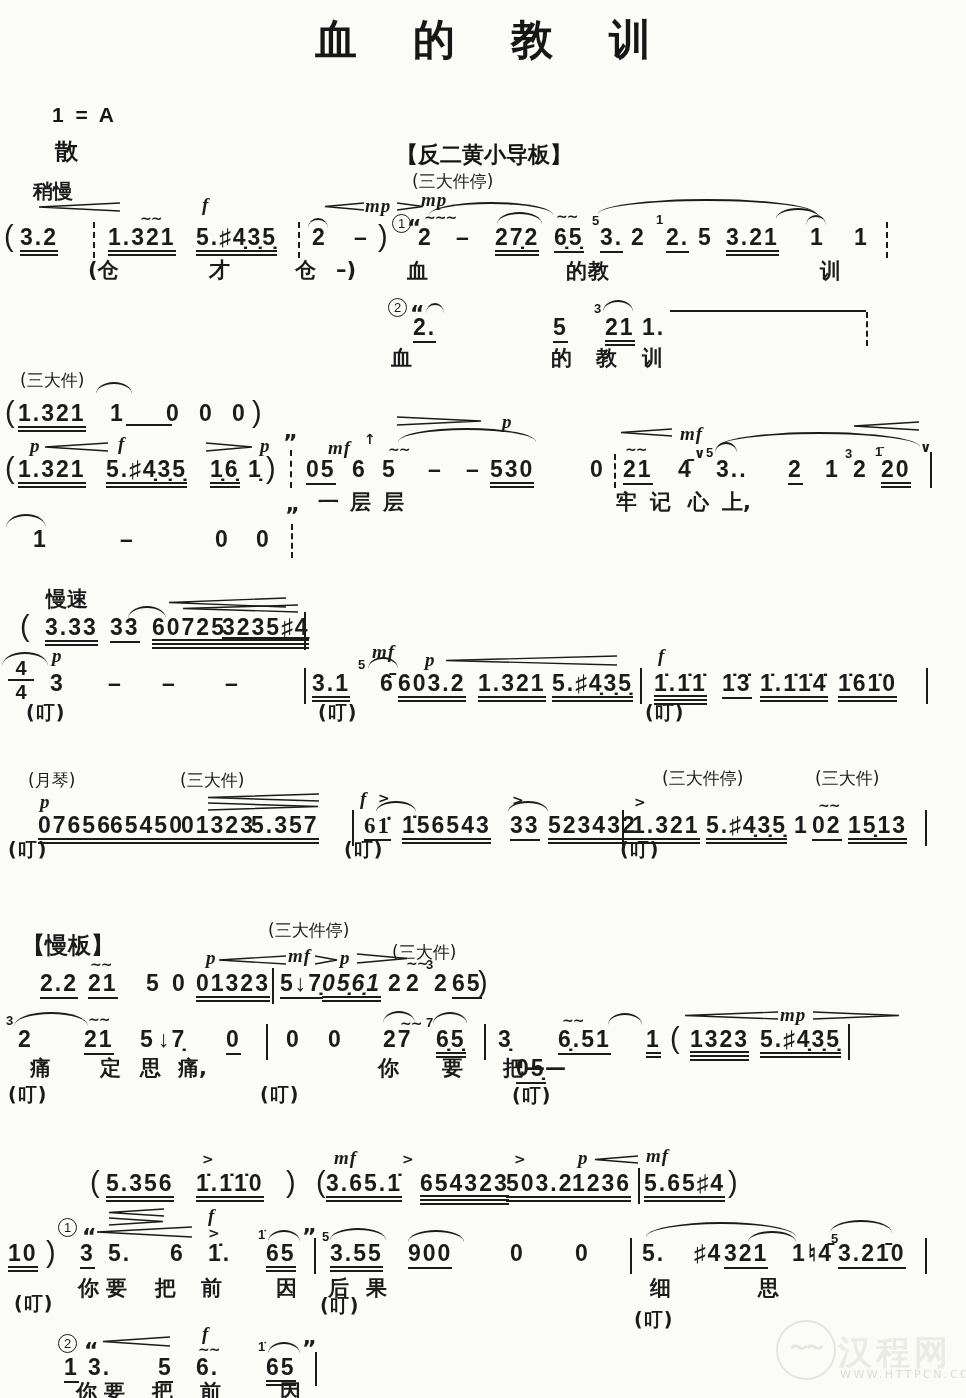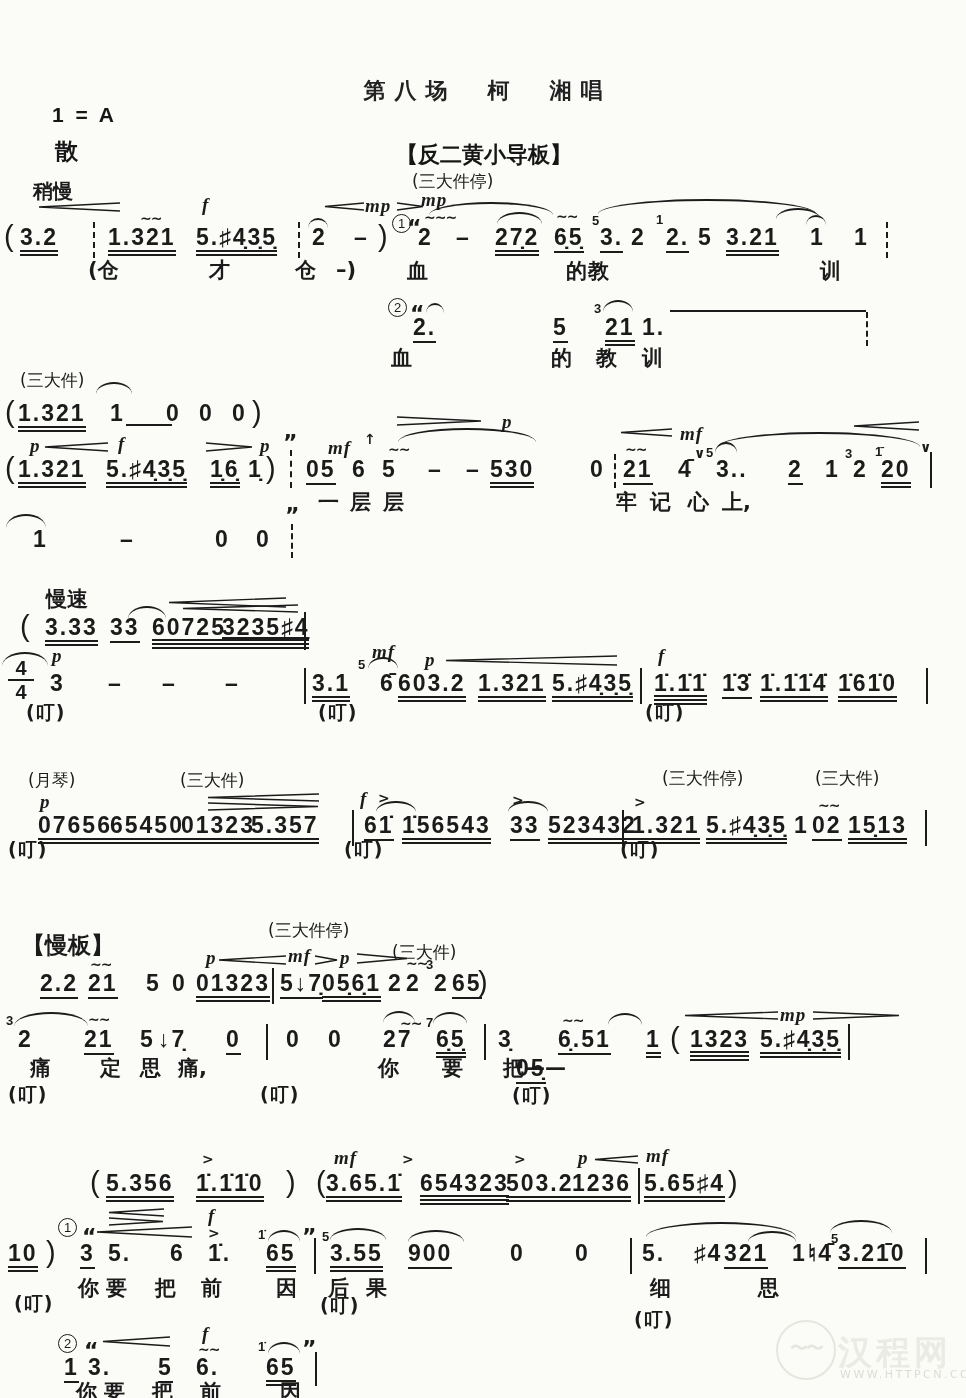--- a/index.html
+++ b/index.html
@@ -46,21 +46,21 @@
            letter-spacing:4px;color:#ebebe6;}
   .wm-url{position:absolute;left:840px;top:1368px;font-size:11px;letter-spacing:2.5px;color:#dcdcd6;}
   .wm-circle{position:absolute;left:776px;top:1320px;width:56px;height:56px;border:2px solid #e6e6e0;
              border-radius:50%;color:#e6e6e0;font-size:18px;text-align:center;line-height:52px;
              font-weight:700;letter-spacing:-2px;}
 </style>
 </head>
 <body>
 
 <div id="page">
-  <div class="subtitle">第八场　柯　湘唱</div>
+  <div class="title">血的教训</div>
   <div class="keysig">1 = A</div>
   <div class="meterfree">散</div>
   <div class="banban">【反二黄小导板】</div>
   <div class="banban-note">(三大件停)</div>
 
   <div id="score">
       <div class="lbl abs" style="font-size: 20px; left: 33px; top: 181px;">稍慢</div>
       <svg width="82" height="10" class="abs" style="left: 38px; top: 202px;">
         <polyline points="82,1 1,5 82,9" fill="none" stroke="#1b1b1b" stroke-width="1.4"></polyline>
       </svg>
@@ -264,21 +264,21 @@
         <polyline points="1,1 111,4.5 1,8" fill="none" stroke="#1b1b1b" stroke-width="1.4"></polyline>
       </svg>
       <div class="n u2 abs" style="left: 38px; top: 814px;">07656</div>
       <div class="n u2 abs" style="left: 110px; top: 814px;">65450</div>
       <div class="n u2 abs" style="left: 181px; top: 814px;">01323</div>
       <div class="n u2 abs" style="left: 251px; top: 814px;">5.357</div>
       <div class="vl abs" style="height: 36px; left: 352px; top: 810px;"></div>
       <div class="dyn abs" style="left: 360px; top: 789px;">f</div>
       <div class="orn abs" style="left: 378px; top: 791px;">&gt;</div>
       <div class="arc abs" style="width: 40px; height: 9px; left: 376px; top: 801px;"></div>
-      <div class="n u1 abs" style="left: 364px; top: 814px;">61̇</div>
+      <div class="n u1 abs" style="left: 364px; top: 814px; font-family: Liberation Serif, serif;">61̇</div>
       <div class="n u2 abs" style="left: 402px; top: 814px;">1̇56543</div>
       <div class="orn abs" style="left: 512px; top: 793px;">&gt;</div>
       <div class="arc abs" style="width: 40px; height: 9px; left: 508px; top: 801px;"></div>
       <div class="n u1 abs" style="left: 510px; top: 814px;">33</div>
       <div class="n u2 abs" style="left: 548px; top: 814px;">523432</div>
       <div class="vl abs" style="height: 36px; left: 622px; top: 810px;"></div>
       <div class="lbl2 abs" style="left: 662px; top: 770px;">(三大件停)</div>
       <div class="lbl2 abs" style="left: 815px; top: 770px;">(三大件)</div>
       <div class="orn abs" style="left: 634px; top: 795px;">&gt;</div>
       <div class="n u2 abs" style="left: 632px; top: 814px;">1.321</div>
@@ -307,21 +307,21 @@
       </svg>
       <div class="lbl2 abs" style="left: 392px; top: 944px;">(三大件)</div>
       <div class="orn abs" style="left: 90px; top: 957px;">~~</div>
       <div class="n u1 abs" style="left: 40px; top: 972px;">2.2</div>
       <div class="n u1 abs" style="left: 88px; top: 972px;">21</div>
       <div class="n abs" style="left: 146px; top: 972px;">5</div>
       <div class="n abs" style="left: 172px; top: 972px;">0</div>
       <div class="n u2 abs" style="left: 196px; top: 972px;">01323</div>
       <div class="vl abs" style="height: 36px; left: 272px; top: 968px;"></div>
       <div class="n u1 abs" style="left: 280px; top: 972px;">5↓7̣</div>
-      <div class="n u2 abs" style="left: 322px; top: 972px;">05̣6̣1</div>
+      <div class="n u2 abs" style="left: 322px; top: 972px; font-style: italic;">05̣6̣1</div>
       <div class="n abs" style="left: 388px; top: 972px;">2</div>
       <div class="orn abs" style="left: 406px; top: 956px;">~~</div>
       <div class="n abs" style="left: 406px; top: 972px;">2</div>
       <div class="gr abs" style="left: 426px; top: 958px;">3</div>
       <div class="n abs" style="left: 434px; top: 972px;">2</div>
       <div class="n u1 abs" style="left: 452px; top: 972px;">65</div>
       <div class="par abs" style="left: 478px; top: 968px;">)</div>
       <div class="gr abs" style="left: 6px; top: 1014px;">3</div>
       <div class="arc abs" style="width: 74px; height: 12px; left: 14px; top: 1012px;"></div>
       <div class="n abs" style="left: 18px; top: 1028px;">2</div>

